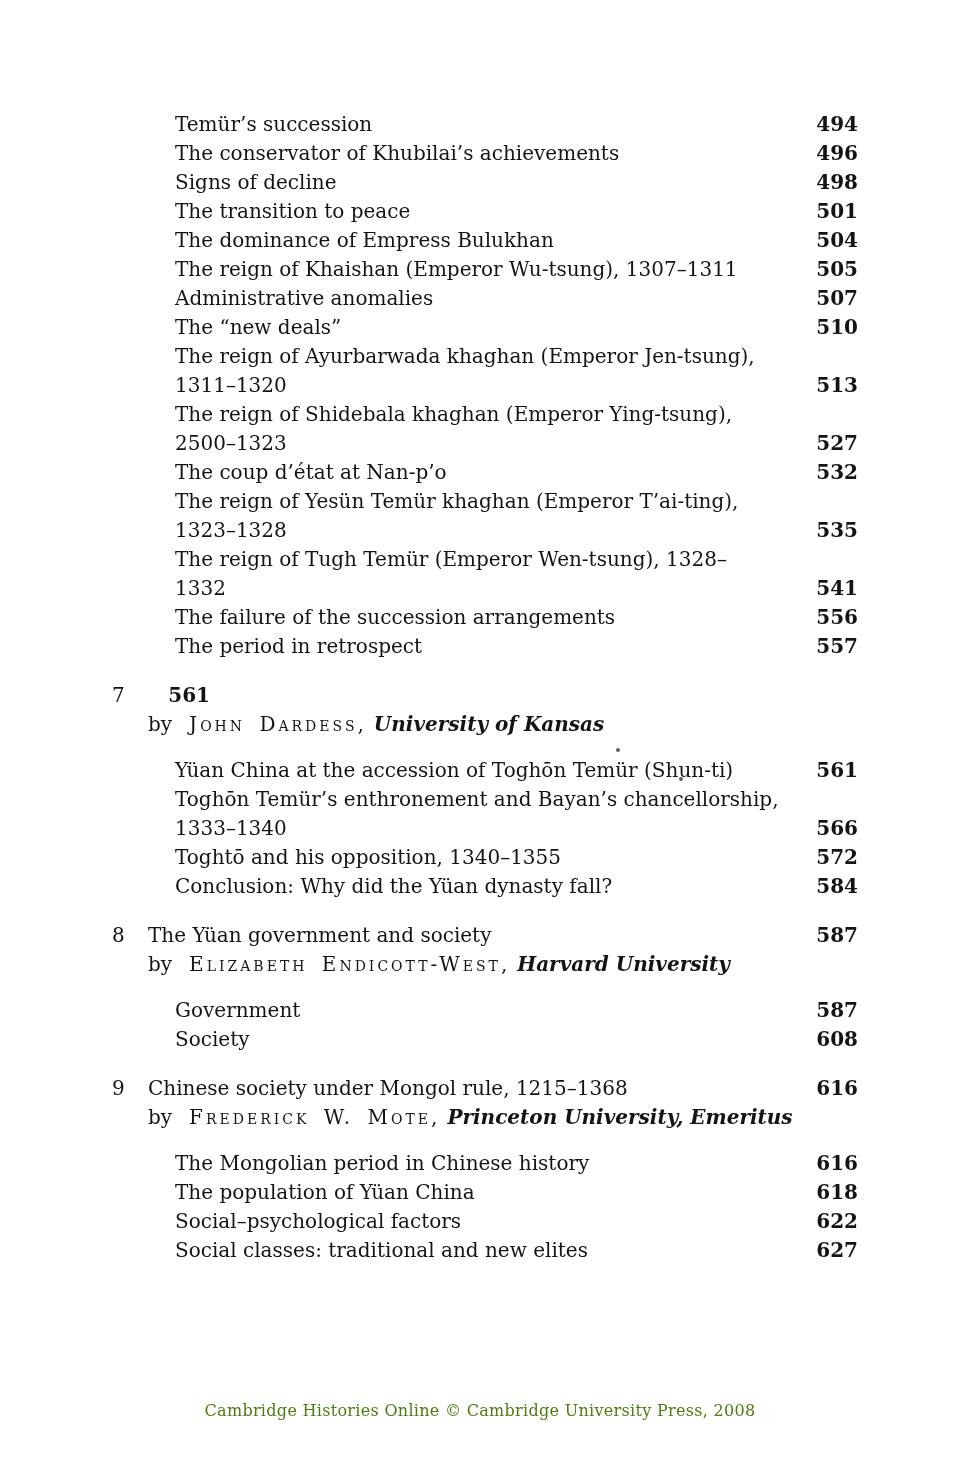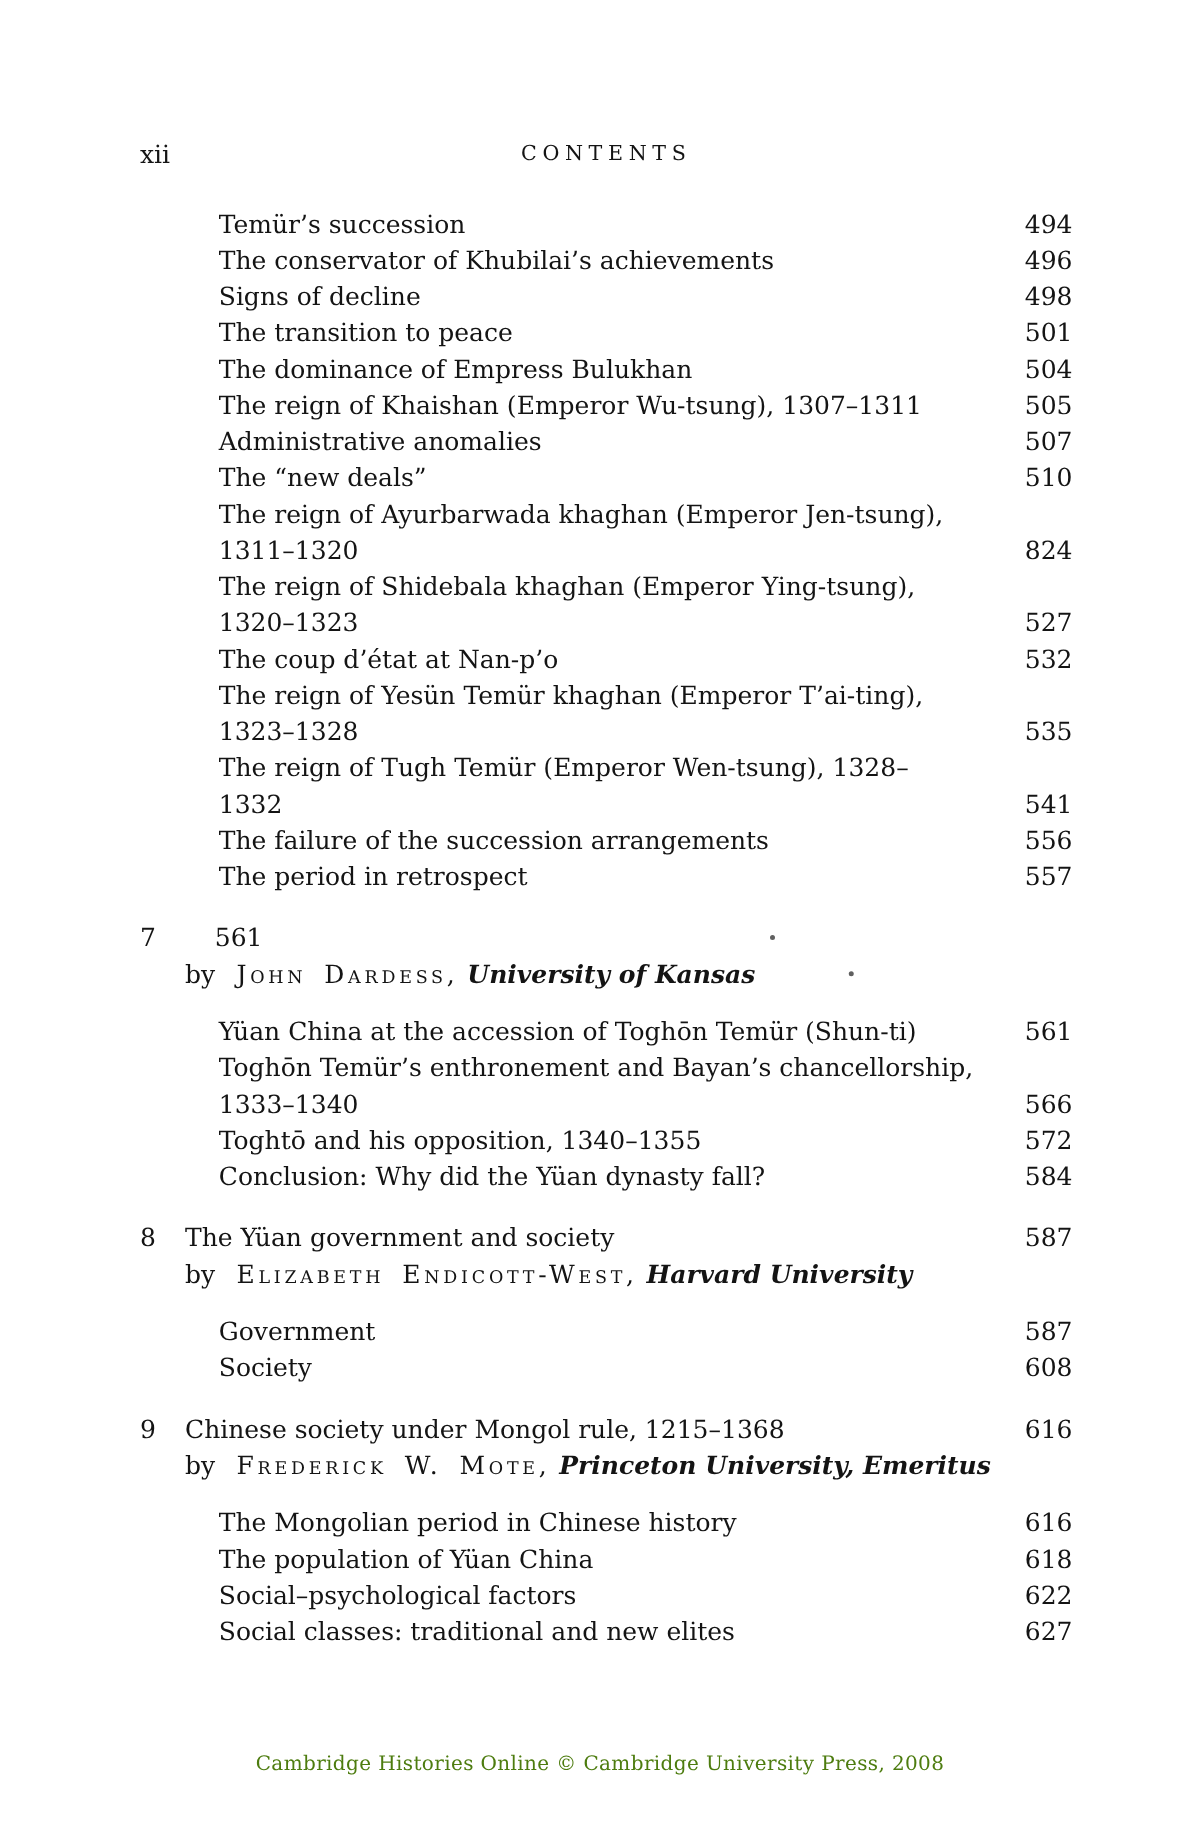--- a/index.html
+++ b/index.html
@@ -42,20 +42,21 @@
     align-items: center;
     font-size: 20px;
     line-height: 29px;
   }
   .row .title { flex: 1 1 auto; }
   .row .pagenum {
     flex: 0 0 62px;
     width: 62px;
     text-align: right;
     white-space: nowrap;
+    font-weight: bold;
   }
   .entry-row .title { padding-left: 63px; }
   .ch-row .num { flex: 0 0 36px; width: 36px; }
   .chapter-block { margin-top: 20px; }
   .chapter-entries { margin-top: 17px; }
   .byline .title { padding-left: 36px; }
   .byline .by-label { margin-right: 17px; }
   .byline .author {
     font-variant: small-caps;
     letter-spacing: 3px;
@@ -81,24 +82,20 @@
     opacity: 0.75;
   }
   .dot1 { left: 616px; top: 748px; }
   .dot2 { left: 679px; top: 777px; }
 </style>
 </head>
 <body>
 
 <div class="page">
   <div class="content">
-    <div class="pagehead">
-      <span class="folio">xii</span>
-      <span class="running-head">CONTENTS</span>
-    </div>
     <div id="toc">
         <div class="entry-group">
           <div class="row entry-row">
             <span class="title">Temür’s succession</span>
             <span class="pagenum">494</span>
           </div>
           <div class="row entry-row">
             <span class="title">The conservator of Khubilai’s achievements</span>
             <span class="pagenum">496</span>
           </div>
@@ -125,28 +122,28 @@
           <div class="row entry-row">
             <span class="title">The “new deals”</span>
             <span class="pagenum">510</span>
           </div>
           <div class="row entry-row">
             <span class="title">The reign of Ayurbarwada khaghan (Emperor Jen-tsung),</span>
             <span class="pagenum"></span>
           </div>
           <div class="row entry-row">
             <span class="title">1311–1320</span>
-            <span class="pagenum">824</span>
+            <span class="pagenum">513</span>
           </div>
           <div class="row entry-row">
             <span class="title">The reign of Shidebala khaghan (Emperor Ying-tsung),</span>
             <span class="pagenum"></span>
           </div>
           <div class="row entry-row">
-            <span class="title">1320–1323</span>
+            <span class="title">2500–1323</span>
             <span class="pagenum">527</span>
           </div>
           <div class="row entry-row">
             <span class="title">The coup d’état at Nan-p’o</span>
             <span class="pagenum">532</span>
           </div>
           <div class="row entry-row">
             <span class="title">The reign of Yesün Temür khaghan (Emperor T’ai-ting),</span>
             <span class="pagenum"></span>
           </div>

